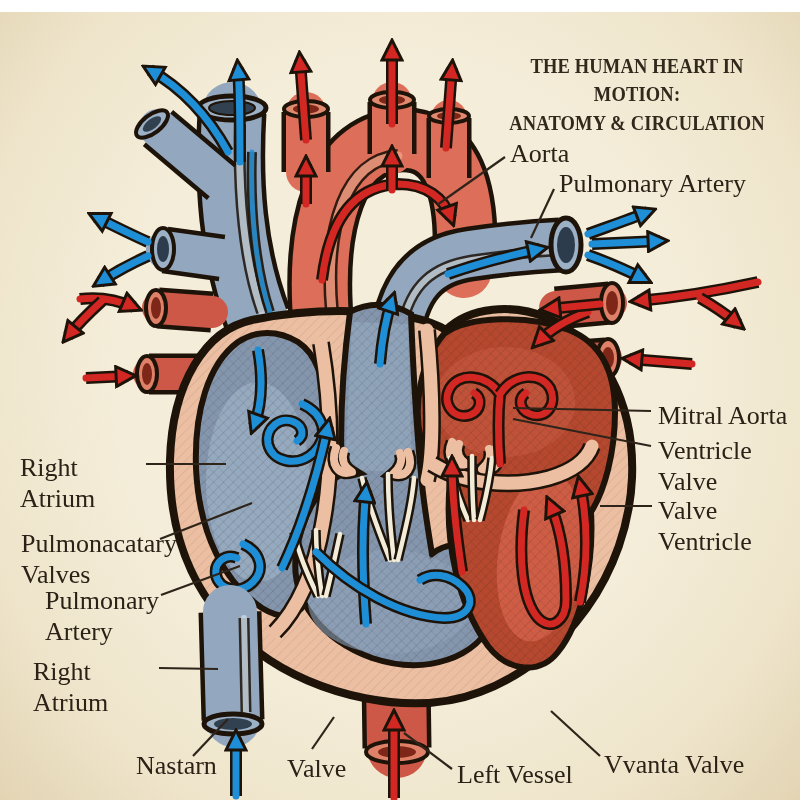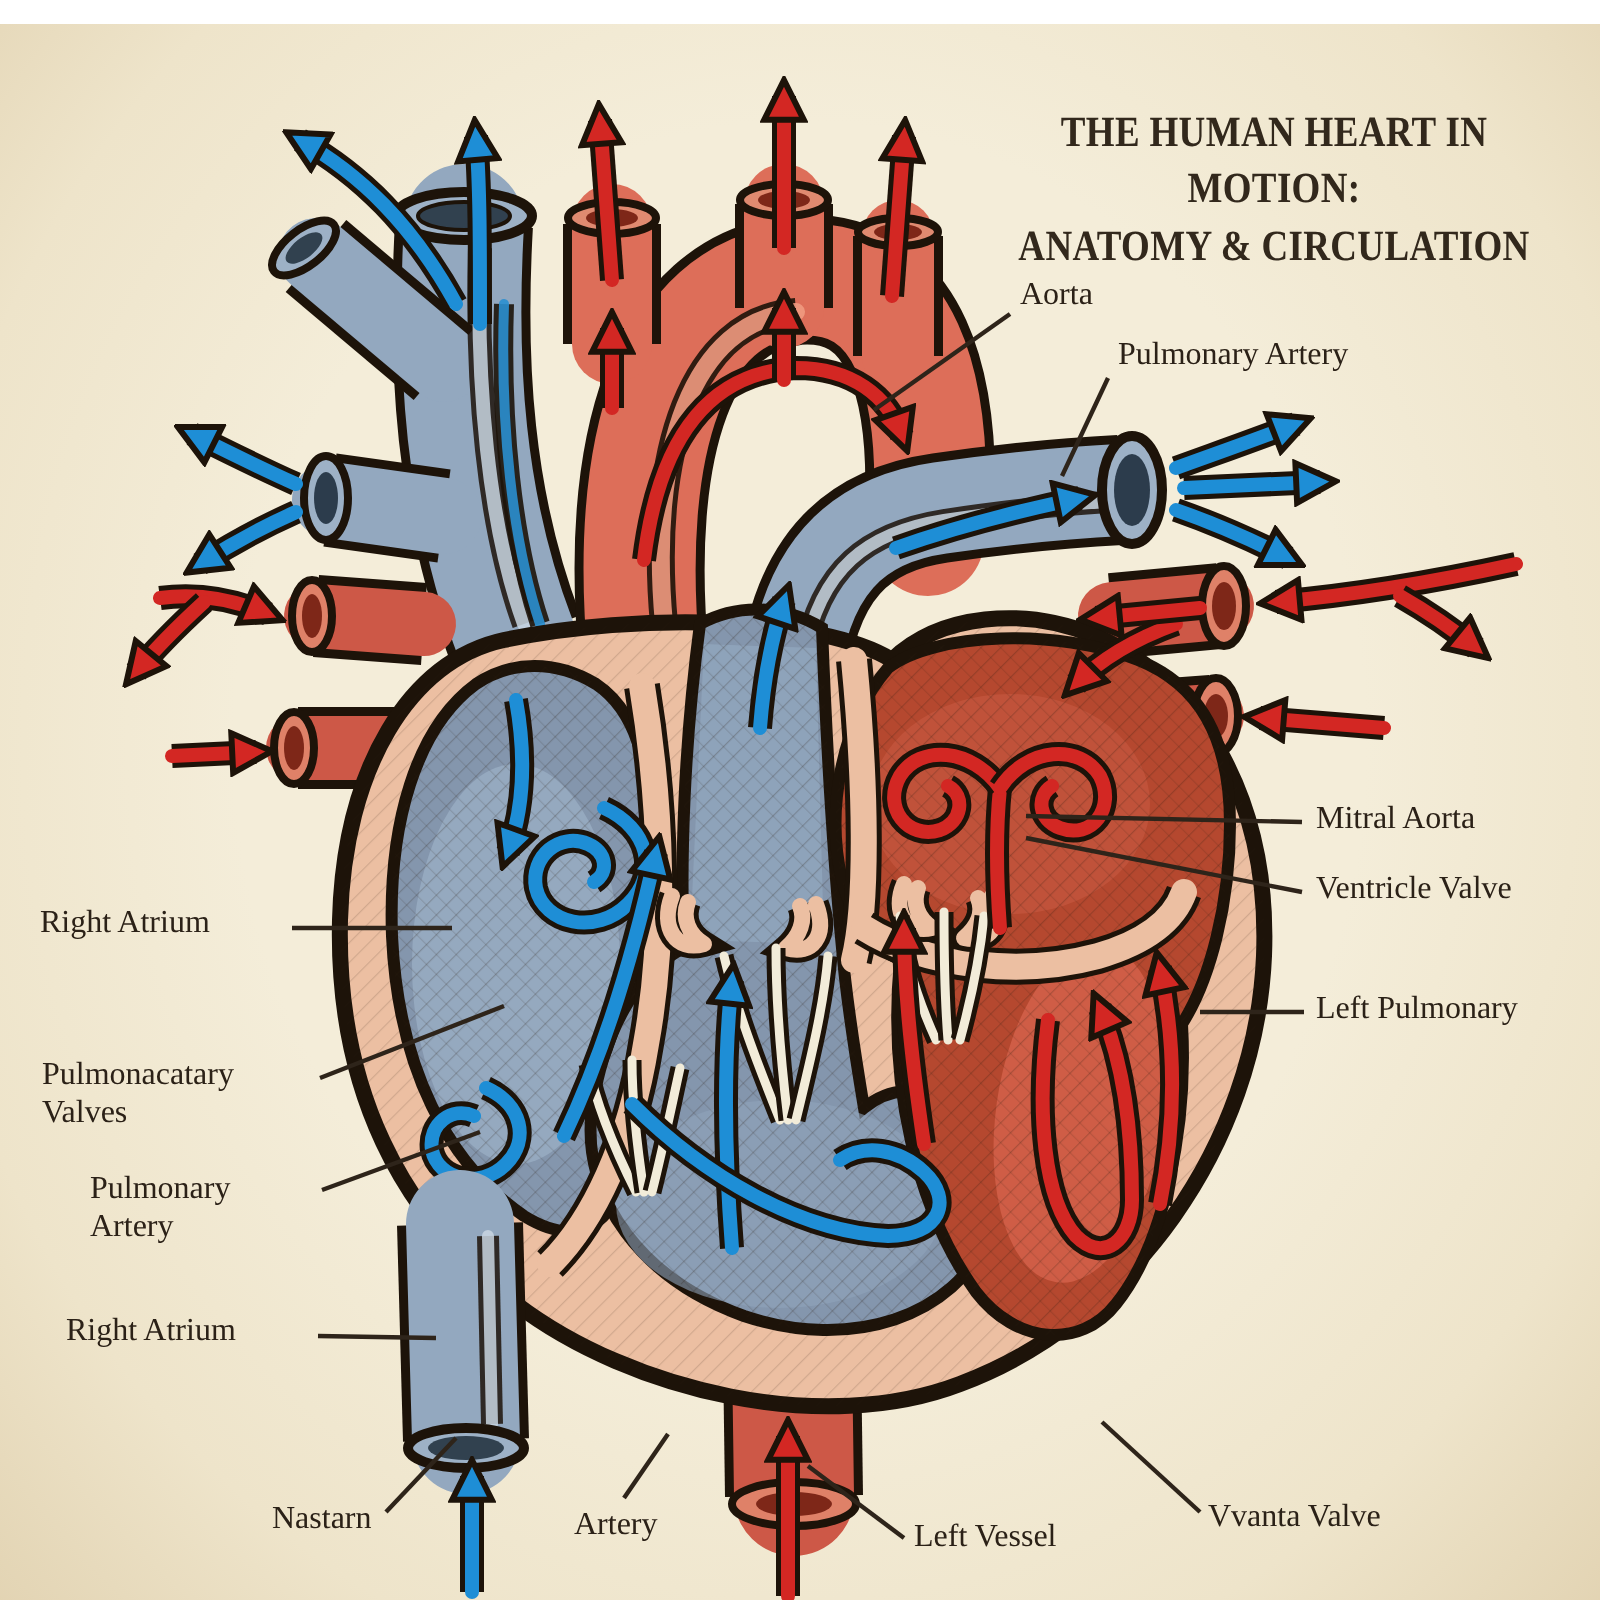--- a/index.html
+++ b/index.html
@@ -13,21 +13,21 @@
   .ol{fill:none;stroke-linecap:round;stroke-linejoin:round;}
   .under{stroke:#1d1309;fill:none;}
   .av{stroke:#1e8ed6;stroke-width:7;}
   .aa{stroke:#d32723;stroke-width:7;}
   .tube{stroke-linecap:round;}
   .band{stroke:#ecbfa2;stroke-width:13;}
   .cusp{stroke:#ecbfa2;stroke-width:8;}
   .wh{stroke:#f2ecd9;stroke-width:4.5;}
   .lead{stroke:#2e241a;stroke-width:2.2;}
   .lb{
-    position:absolute;font-size:16px;line-height:1.18;color:#2b2117;white-space:normal;
+    position:absolute;font-size:26px;line-height:1.18;color:#2b2117;white-space:normal;
   }
   .rt{text-align:left;}
   .title{
     position:absolute;left:477px;top:40px;width:320px;text-align:center;
     color:#32281c;font-weight:700;font-size:21.5px;line-height:1.32;letter-spacing:.2px;
     transform:scaleX(.86);transform-origin:50% 0;
   }
 </style>
 </head>
 <body>
@@ -312,23 +312,23 @@
 
 <div class="title">
   <div>THE HUMAN HEART IN MOTION:</div>
   <div>ANATOMY &amp; CIRCULATION</div>
 </div>
 
 <div class="lb" style="left:510px;top:127px">Aorta</div>
 <div class="lb" style="left:559px;top:157px">Pulmonary Artery</div>
 <div class="lb" style="left:658px;top:389px">Mitral Aorta</div>
 <div class="lb" style="left:658px;top:424px;width:105px">Ventricle Valve</div>
-<div class="lb" style="left:658px;top:484px">Left Pulmonary</div>
+<div class="lb" style="left:658px;top:484px">Valve Ventricle</div>
 <div class="lb rt" style="right:660px;top:441px;width:120px">Right Atrium</div>
 <div class="lb rt" style="right:647px;top:517px;width:132px">Pulmonacatary Valves</div>
 <div class="lb rt" style="right:645px;top:574px;width:110px">Pulmonary Artery</div>
 <div class="lb rt" style="right:647px;top:645px;width:120px">Right Atrium</div>
 <div class="lb" style="left:136px;top:739px">Nastarn</div>
-<div class="lb" style="left:287px;top:742px">Artery</div>
+<div class="lb" style="left:287px;top:742px">Valve</div>
 <div class="lb" style="left:457px;top:748px">Left Vessel</div>
 <div class="lb" style="left:604px;top:738px">Vvanta Valve</div>
 
 </div>
 
 </body></html>

